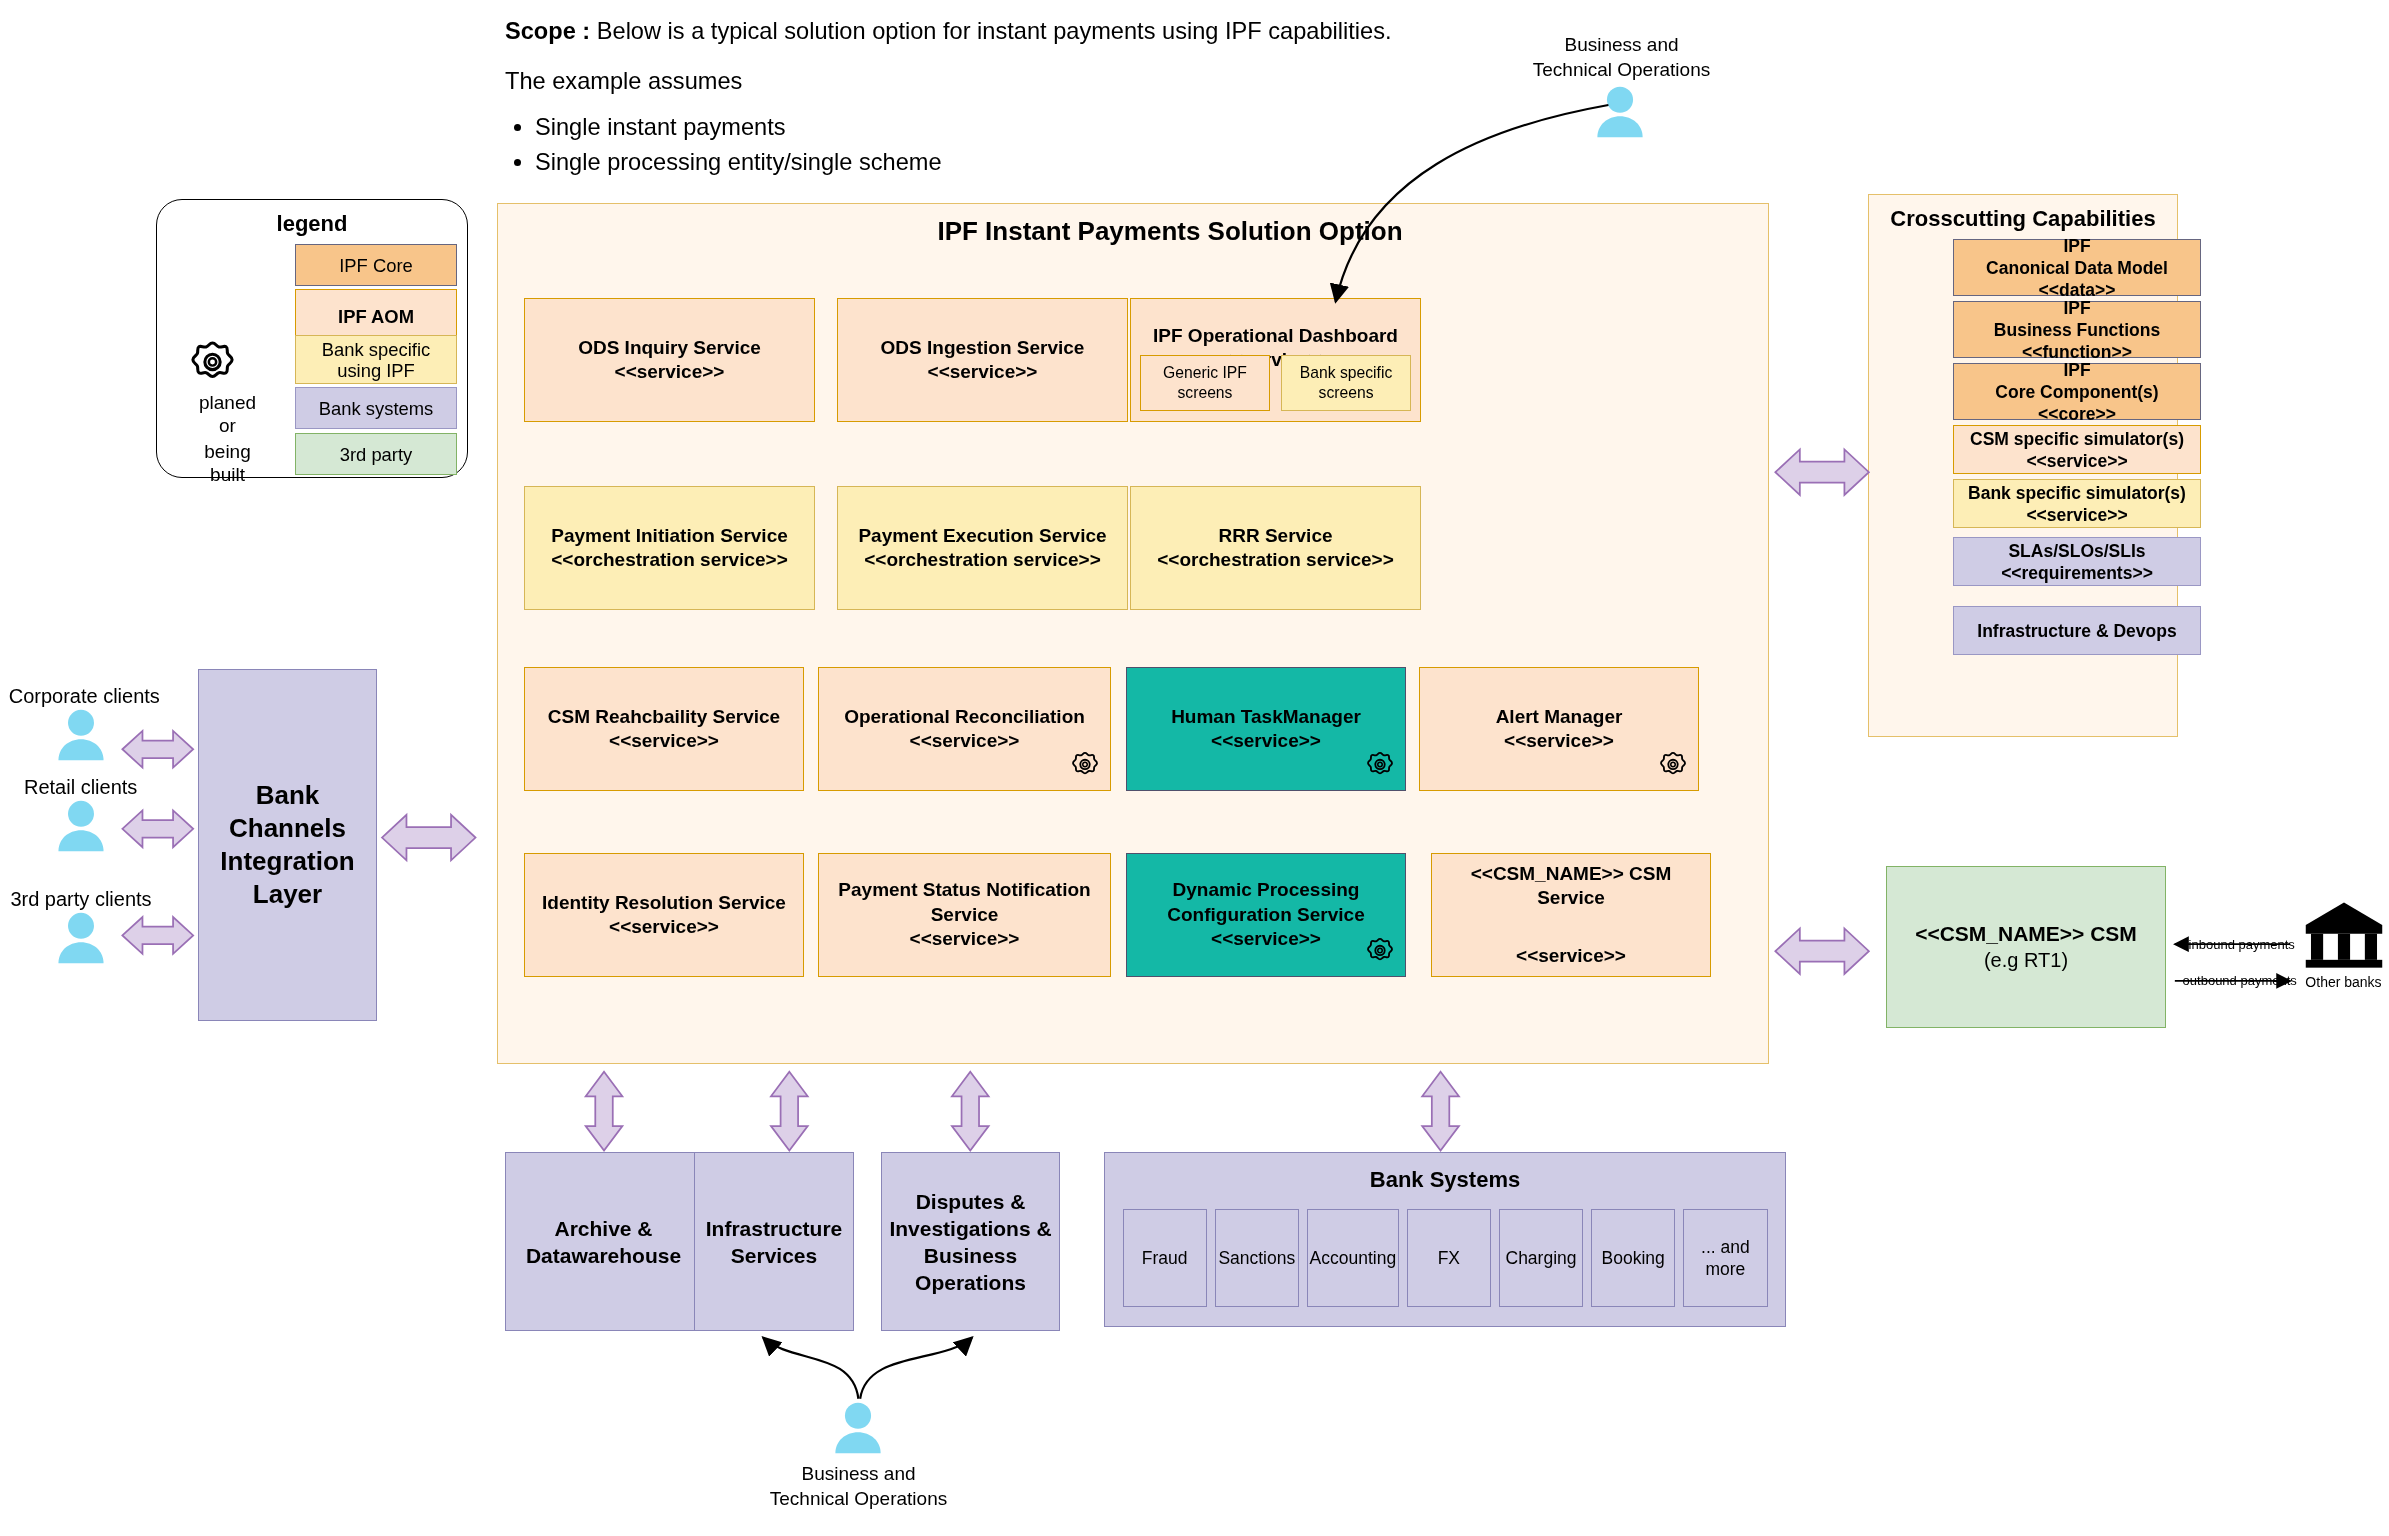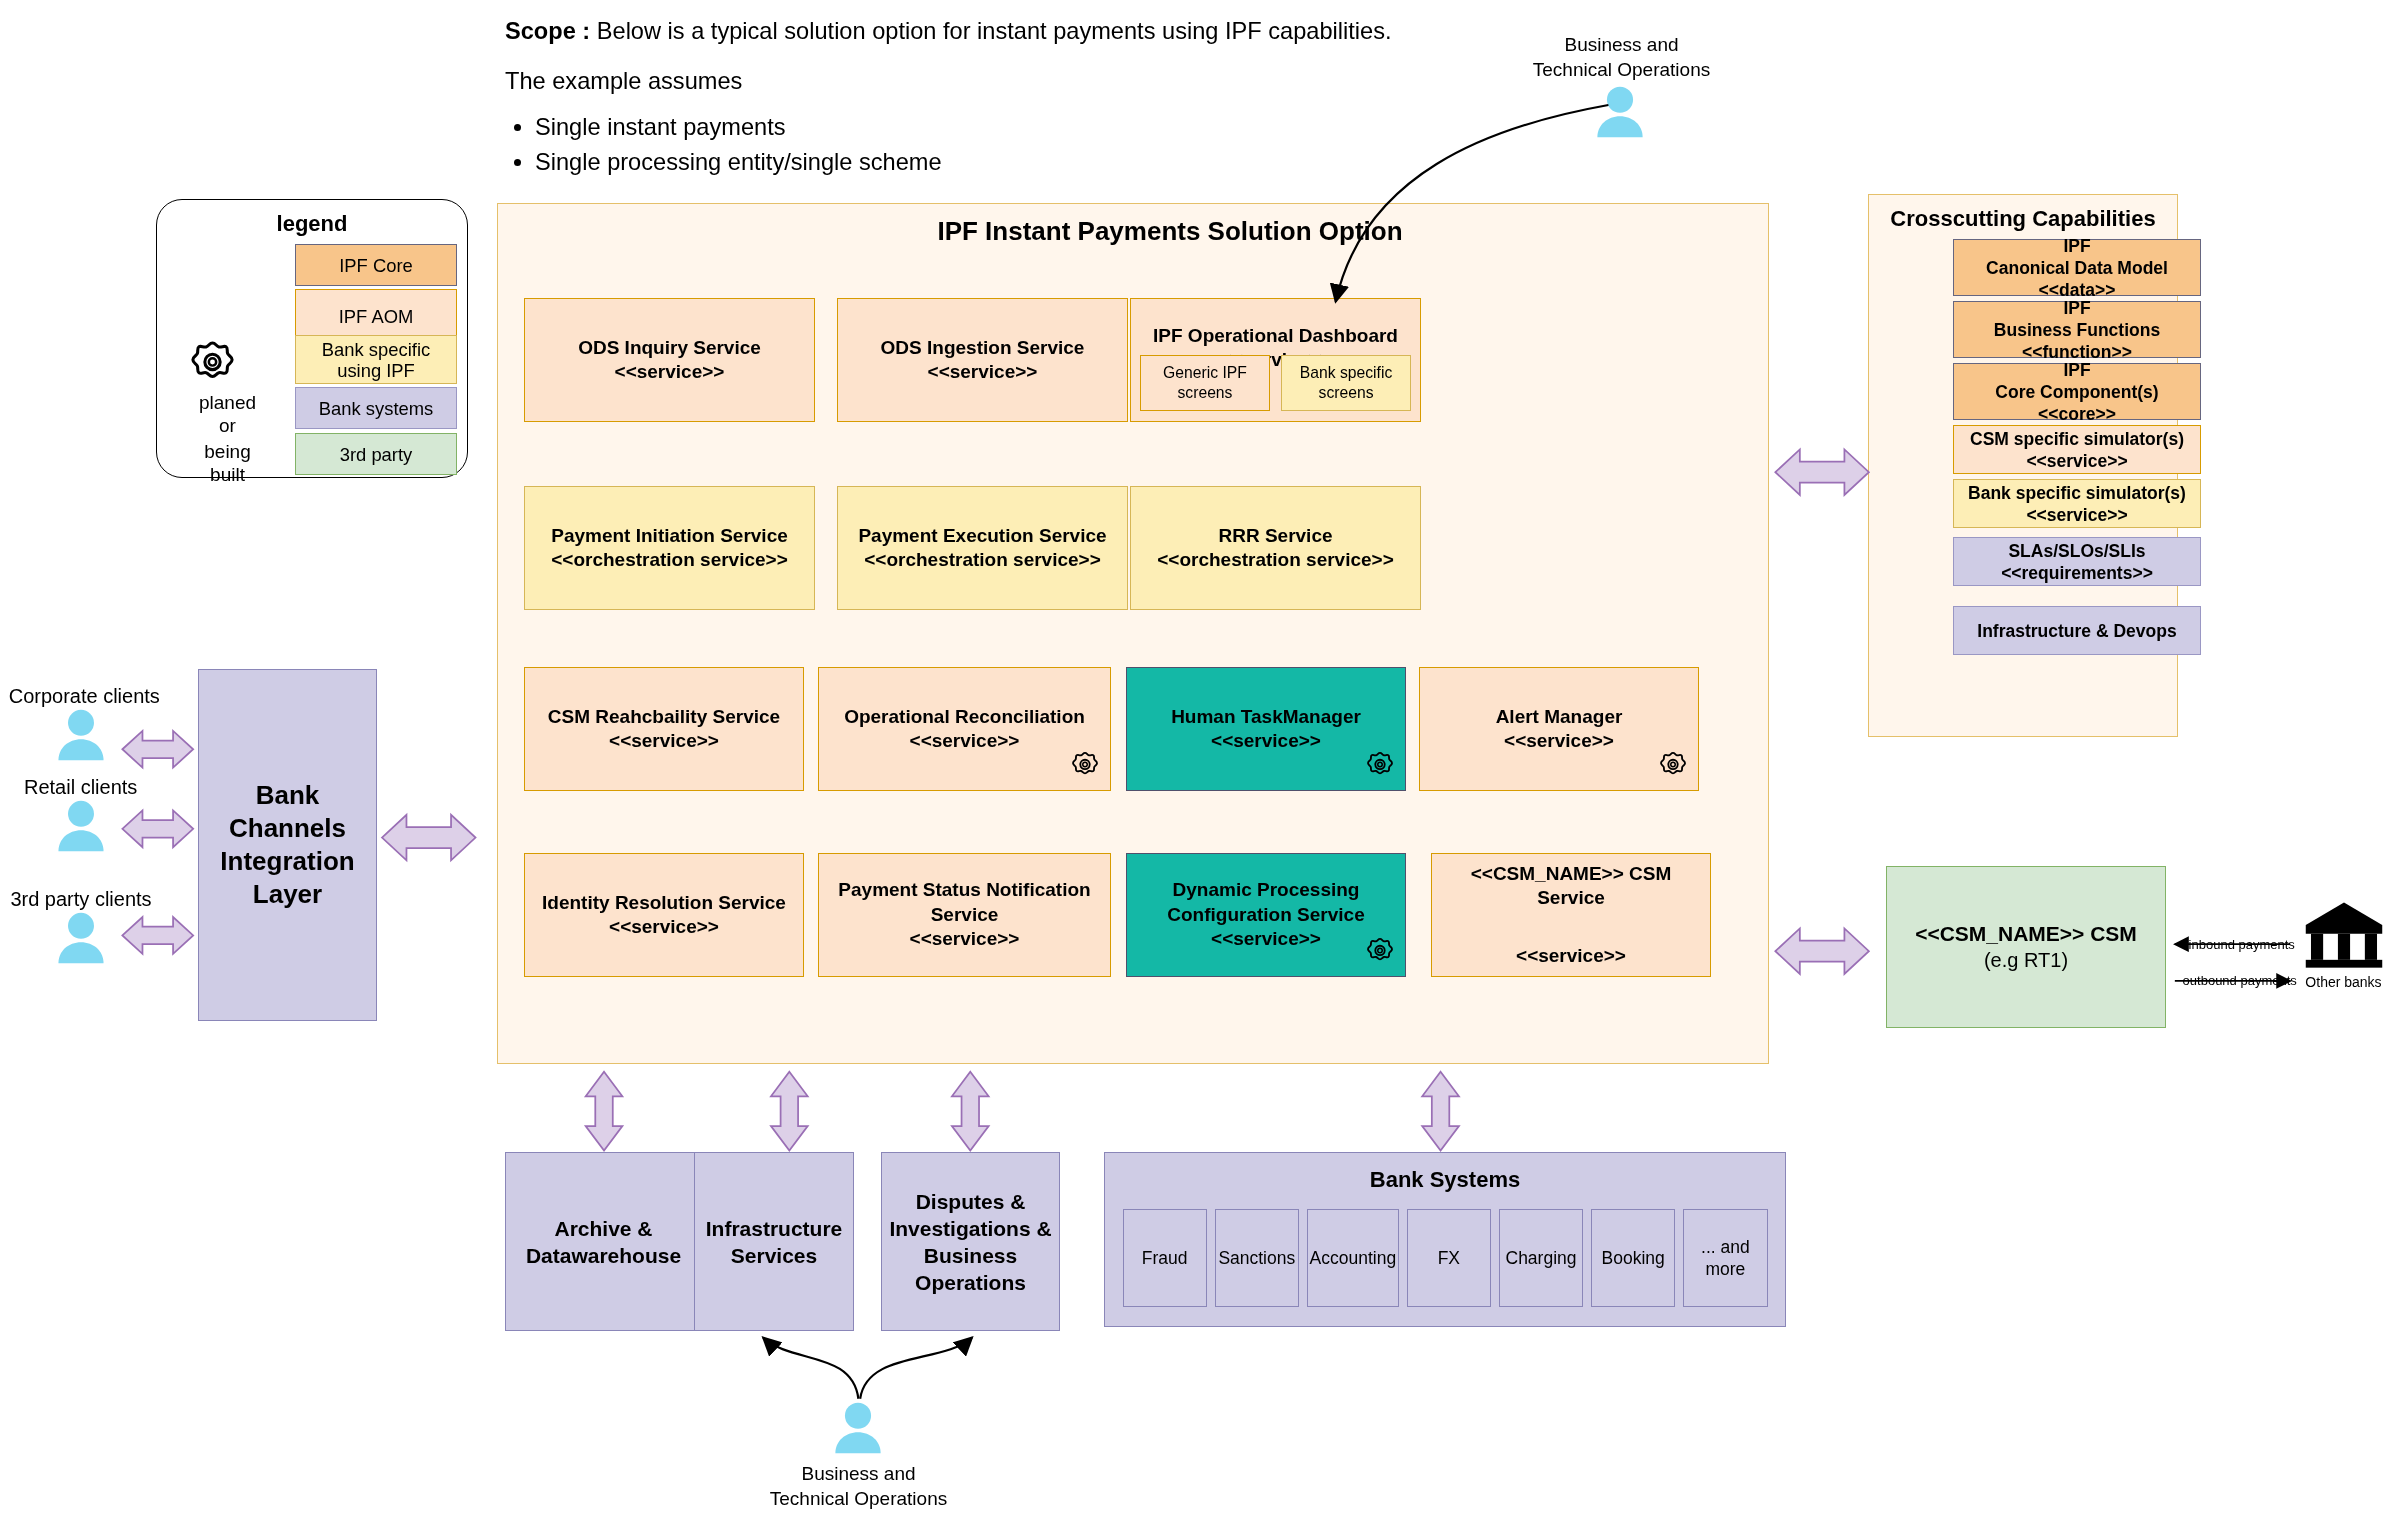--- a/index.html
+++ b/index.html
@@ -19,21 +19,21 @@
 
   
   #legend{left:156px;top:199px;width:312px;height:279px;border:1.7px solid #000;
           border-radius:26px;background:#fff;}
   #legend-title{position:absolute;left:0;top:10.5px;width:100%;text-align:center;
                 font-size:22px;font-weight:bold;}
   .legend-chip{position:absolute;left:138px;width:162px;font-size:18.4px;text-align:center;
                display:flex;align-items:center;justify-content:center;box-sizing:border-box;
                padding:1.7px 3.5px;line-height:21px;}
   #lg0{top:44px;height:42px;background:#f8c58a;border:1.7px solid #666680;}
-  #lg1{top:89px;height:54px;background:#fde3cd;border:1.7px solid #d79b00;}
+  #lg1{top:89px;height:54px;background:#fde3cd;border:1.7px solid #d79b00;font-weight:bold;}
   #lg2{top:135px;height:49px;background:#fdeeb6;border:1.7px solid #d6b656;}
   #lg3{top:187px;height:42px;background:#cfcce5;border:1.7px solid #9a97c4;}
   #lg4{top:233px;height:42px;background:#d5e8d4;border:1.7px solid #82b366;}
   #legend-gear{position:absolute;left:31px;top:140px;width:79px;text-align:center;}
   #legend-gear .gtxt{font-size:19px;line-height:23.6px;margin-top:1.7px;}
 
   
   #main-panel{left:497px;top:203px;width:1272px;height:861px;
               background:#fff6ec;border:1.7px solid #e5c06a;}
   #main-title{position:absolute;left:0;top:12.2px;width:100%;text-align:center;

